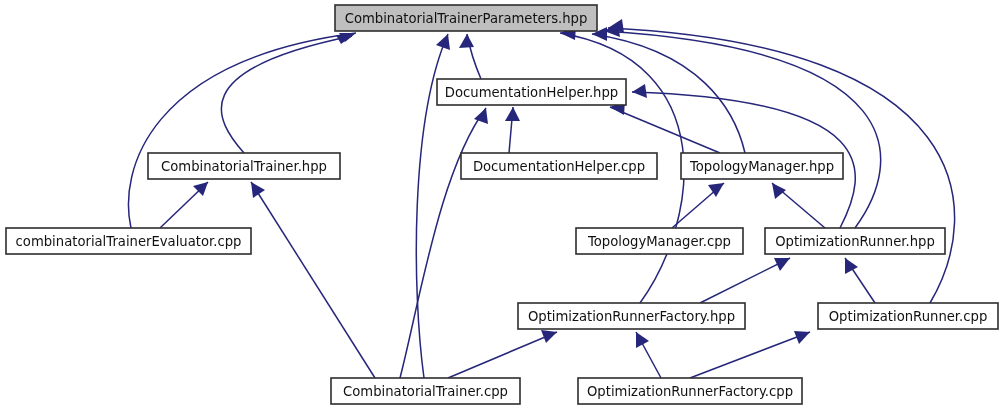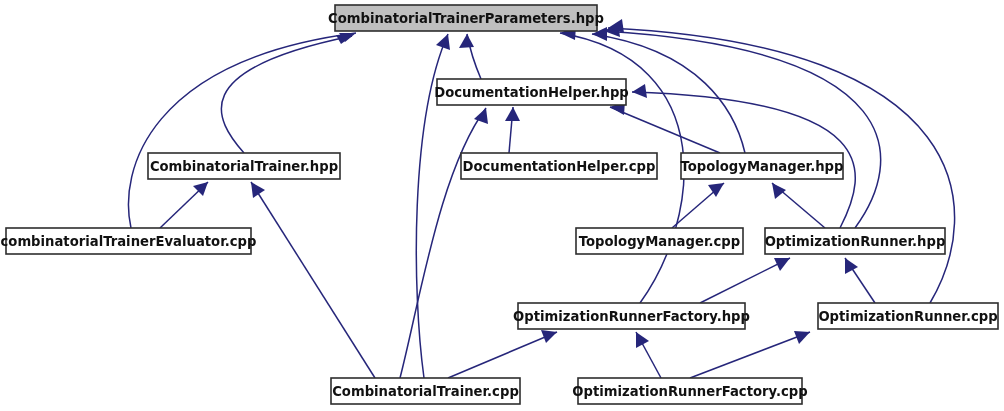--- a/index.html
+++ b/index.html
@@ -11,21 +11,20 @@
     width: 1004px;
     height: 411px;
     font-family: "DejaVu Sans", "Liberation Sans", sans-serif;
     overflow: hidden;
   }
   #graph-root {
     position: relative;
     width: 1004px;
     height: 288px;
     background: #ffffff;
-    font-weight: bold;
   }
   #graph-svg {
     display: block;
     width: 1004px;
     height: 411px;
   }
   .node-box {
     stroke: #2d2d2d;
     stroke-width: 1.6;
   }

